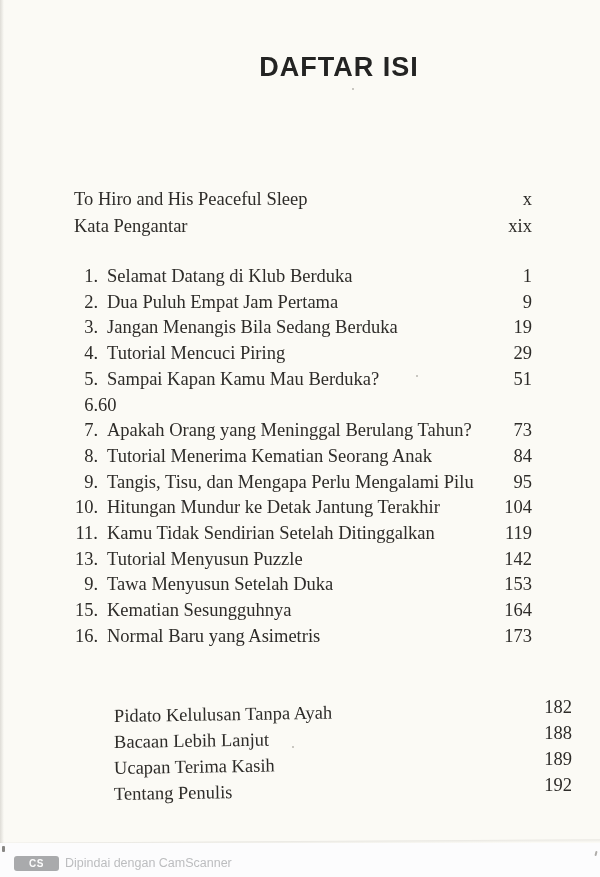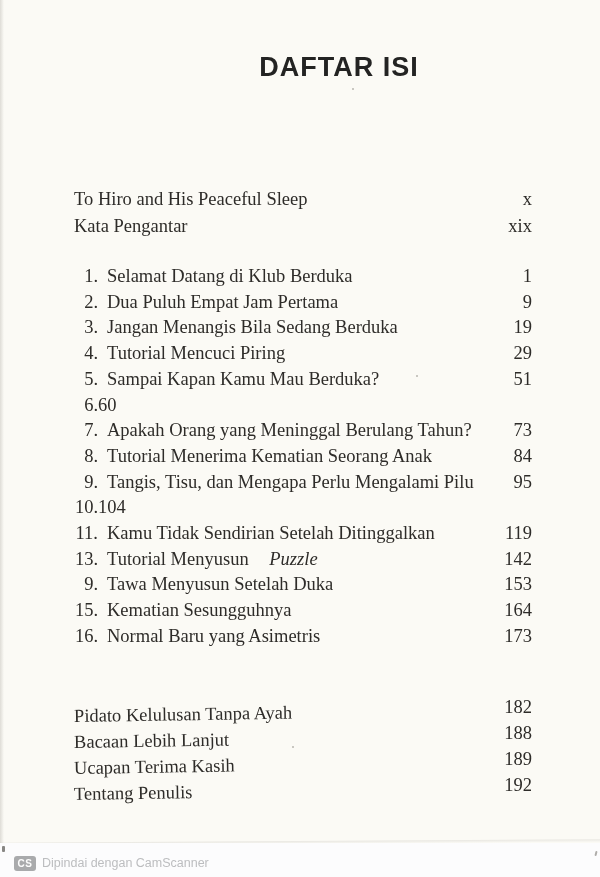--- a/index.html
+++ b/index.html
@@ -19,34 +19,34 @@
     position:absolute;top:52px;left:0;width:584px;
     text-align:center;
     font-family:"Liberation Sans", sans-serif;
     font-size:27px;font-weight:600;letter-spacing:1px;
     color:#232322;
     margin-left:47px;
   }
   .block{position:absolute;left:74px;width:458px;}
   .front{top:186px;}
   .chapters{top:264px;}
-  .back{top:703px;}
+  .back{top:703px;margin-left:40px;}
   .row{
     display:flex;align-items:baseline;
     font-size:18.5px;
   }
   .front .row{line-height:27px;}
   .chapters .row{line-height:25.7px;}
   .back .row{line-height:26px;}
   .ordinal{
     flex:0 0 24px;text-align:right;white-space:pre;
   }
   .label{flex:1 1 auto;white-space:pre;}
   .chapters .label{margin-left:9px;}
-  .label .it{font-style:italic;margin-left:16px;}
+  .label .it{}
   .pagenum{flex:0 0 auto;text-align:right;}
   
   .back .label{transform:rotate(-0.9deg);transform-origin:left center;display:inline-block;}
   .back .pagenum{transform:translateY(-9px);}
   
   .below-edge{
     position:absolute;left:0;top:843px;width:600px;height:34px;
     background:#fcfcfd;
   }
   .edge-line{
@@ -54,21 +54,21 @@
     background:linear-gradient(to bottom, rgba(70,65,55,0.10), rgba(70,65,55,0));
     transform:rotate(-0.35deg);
   }
   
   .watermark{
     position:absolute;left:14px;top:854px;height:18px;
     display:flex;align-items:center;gap:6px;
     font-family:"Liberation Sans", sans-serif;
   }
   .cs-badge{
-    width:22px;height:15px;border-radius:3px;
+    width:45px;height:15px;border-radius:3px;
     background:#a9aaac;color:#fcfcfc;
     font-size:10px;font-weight:700;letter-spacing:0.5px;
     display:flex;align-items:center;justify-content:center;
   }
   .cs-text{font-size:12.5px;color:#bcbdbf;}
   
   .speck{position:absolute;background:rgba(60,55,45,0.35);border-radius:50%;}
   .s1{left:352px;top:88px;width:2px;height:2px;}
   .s2{left:416px;top:375px;width:2px;height:2px;}
   .s3{left:310px;top:636px;width:2px;height:2px;}
@@ -136,20 +136,21 @@
     <span class="label"><span>Tutorial Menerima Kematian Seorang Anak</span></span>
     <span class="pagenum">84</span>
   </div>
       <div class="row">
     <span class="ordinal">9.</span>
     <span class="label"><span>Tangis, Tisu, dan Mengapa Perlu Mengalami Pilu</span></span>
     <span class="pagenum">95</span>
   </div>
       <div class="row">
     <span class="ordinal">10.</span>
+    <span class="label"><span>Hitungan Mundur ke Detak Jantung Terakhir</span></span>
     <span class="pagenum">104</span>
   </div>
       <div class="row">
     <span class="ordinal">11.</span>
     <span class="label"><span>Kamu Tidak Sendirian Setelah Ditinggalkan</span></span>
     <span class="pagenum">119</span>
   </div>
       <div class="row">
     <span class="ordinal">13.</span>
     <span class="label"><span>Tutorial Menyusun </span><span class="it">Puzzle</span></span>

